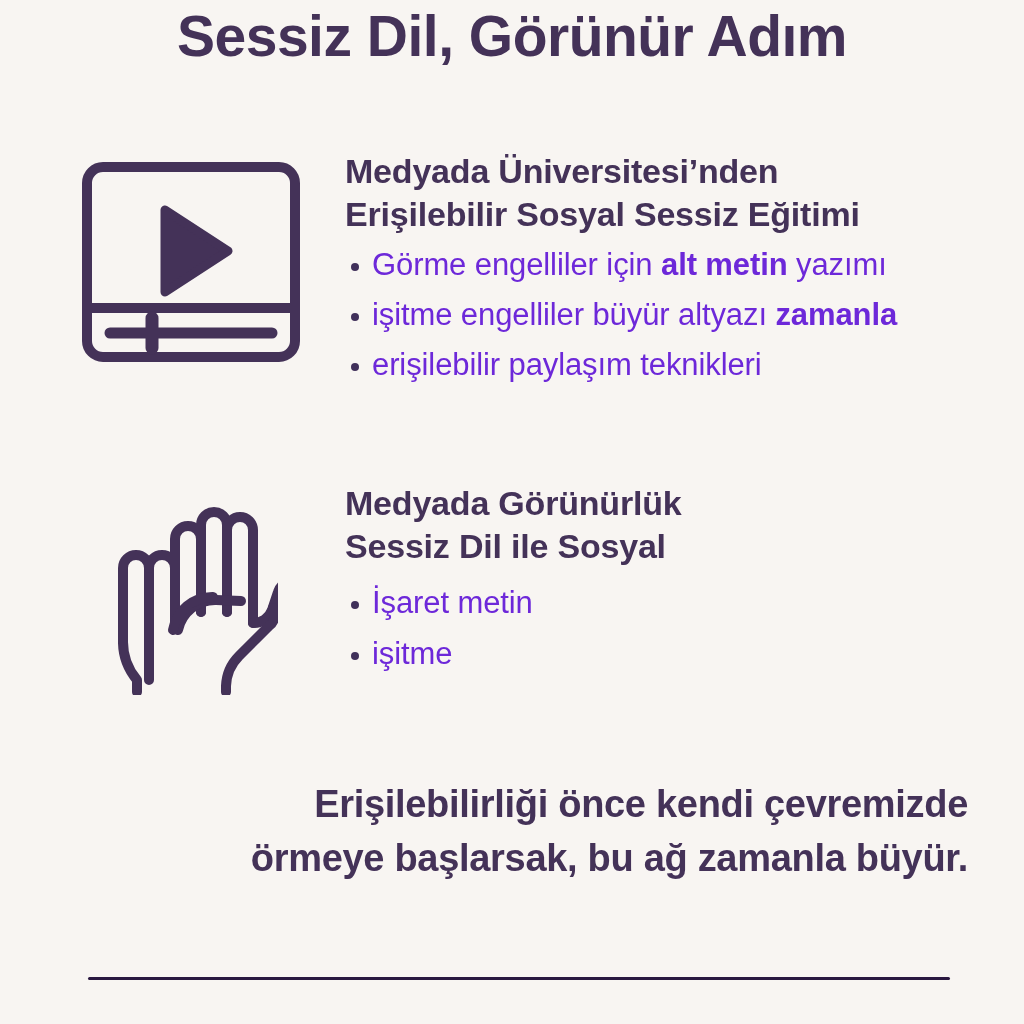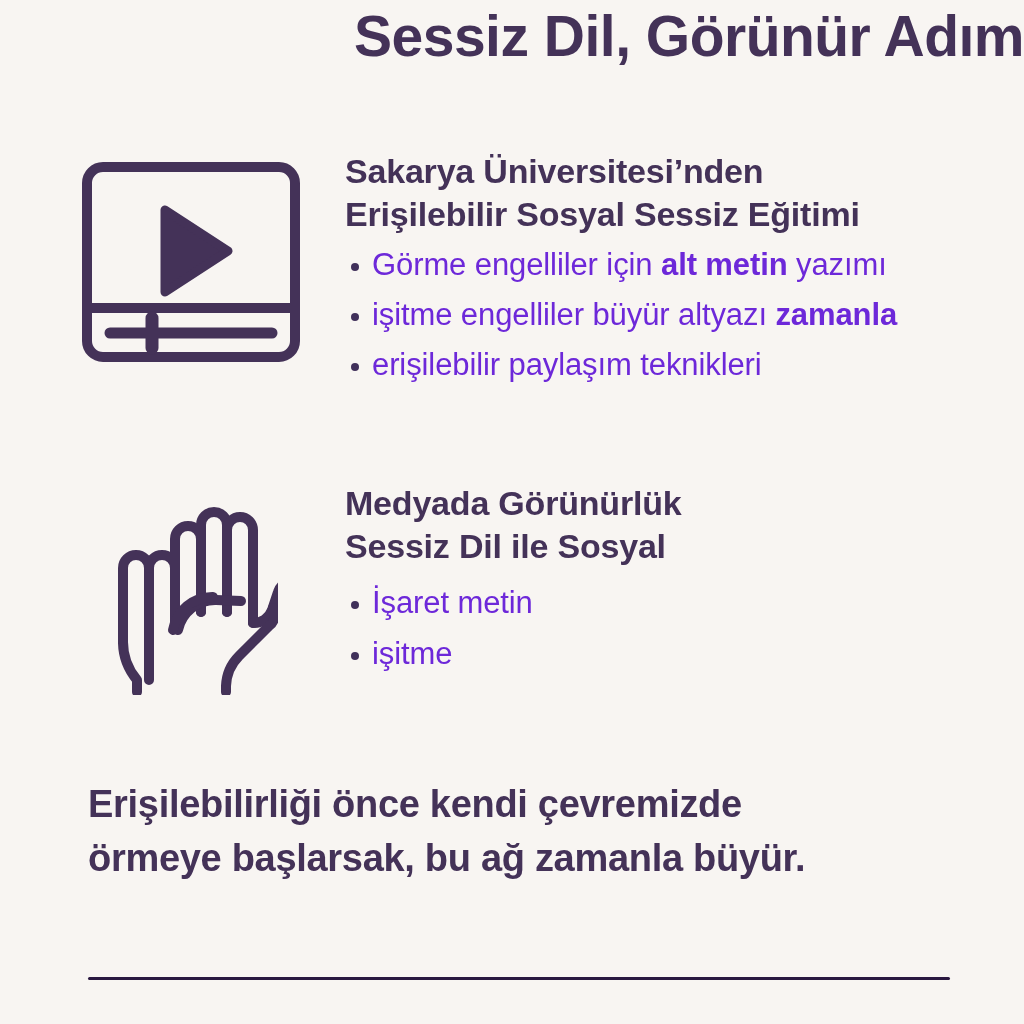--- a/index.html
+++ b/index.html
@@ -24,21 +24,21 @@
     height: 1024px;
     background: #f8f5f2;
   }
 
   
   .poster-title {
     position: absolute;
     top: 4px;
     left: 0;
     width: 1024px;
-    text-align: right;
+    text-align: center;
     font-size: 57px;
     font-weight: bold;
     letter-spacing: -0.5px;
     line-height: 1.15;
     color: #443258;
     white-space: nowrap;
   }
 
   
   .section {
@@ -109,21 +109,21 @@
     position: absolute;
     left: 88px;
     top: 778px;
     width: 880px;
     font-size: 38px;
     font-weight: bold;
     line-height: 1.42;
     letter-spacing: -0.3px;
     color: #443258;
   }
-  .closing .cline { display: block; white-space: nowrap; }
+  .closing .cline { display: block; white-space: nowrap; text-align: right; }
 
   
   .divider {
     position: absolute;
     left: 88px;
     top: 977px;
     width: 862px;
     height: 3px;
     background: #2a1840;
     border-radius: 2px;
@@ -145,21 +145,21 @@
         <rect x="5" y="5" width="208" height="190" rx="16" ry="16" fill="none" stroke="#443258" stroke-width="10"></rect>
         <line x1="8" y1="146" x2="210" y2="146" stroke="#443258" stroke-width="10"></line>
         <path d="M83 48 L83 130 L146 89 Z" fill="#443258" stroke="#443258" stroke-width="9" stroke-linejoin="round"></path>
         <line x1="28" y1="171" x2="190" y2="171" stroke="#443258" stroke-width="11" stroke-linecap="round"></line>
         <line x1="70" y1="156" x2="70" y2="186" stroke="#443258" stroke-width="13" stroke-linecap="round"></line>
       </svg>
     </div>
 
     <div class="section-body">
       <h2 class="section-heading">
-        <span class="hline">Sakarya Üniversitesi’nden</span>
+        <span class="hline">Medyada Üniversitesi’nden</span>
         <span class="hline">Erişilebilir Sosyal Sessiz Eğitimi</span>
       </h2>
       <ul class="bullet-list">
         <li><span>Görme engelliler için </span><b>alt metin</b><span> yazımı</span></li>
         <li><span>işitme engelliler büyür altyazı </span><b>zamanla</b><span></span></li>
         <li><span>erişilebilir paylaşım teknikleri</span><b></b><span></span></li>
       </ul>
     </div>
   </div>
 

